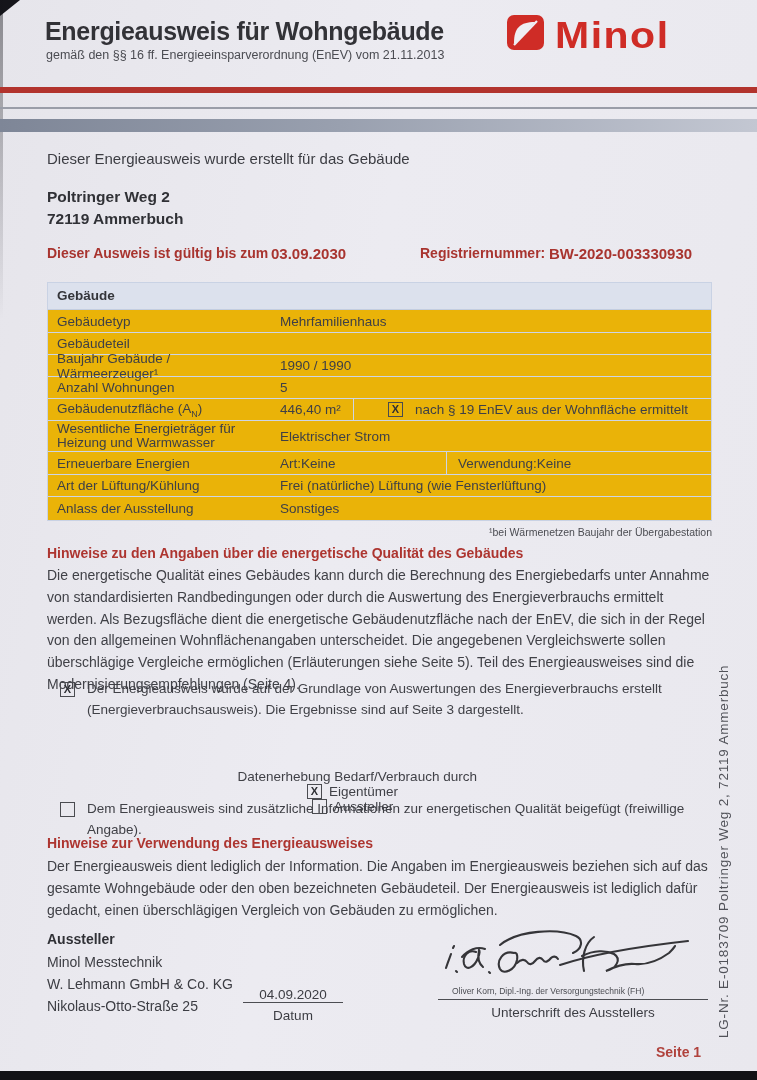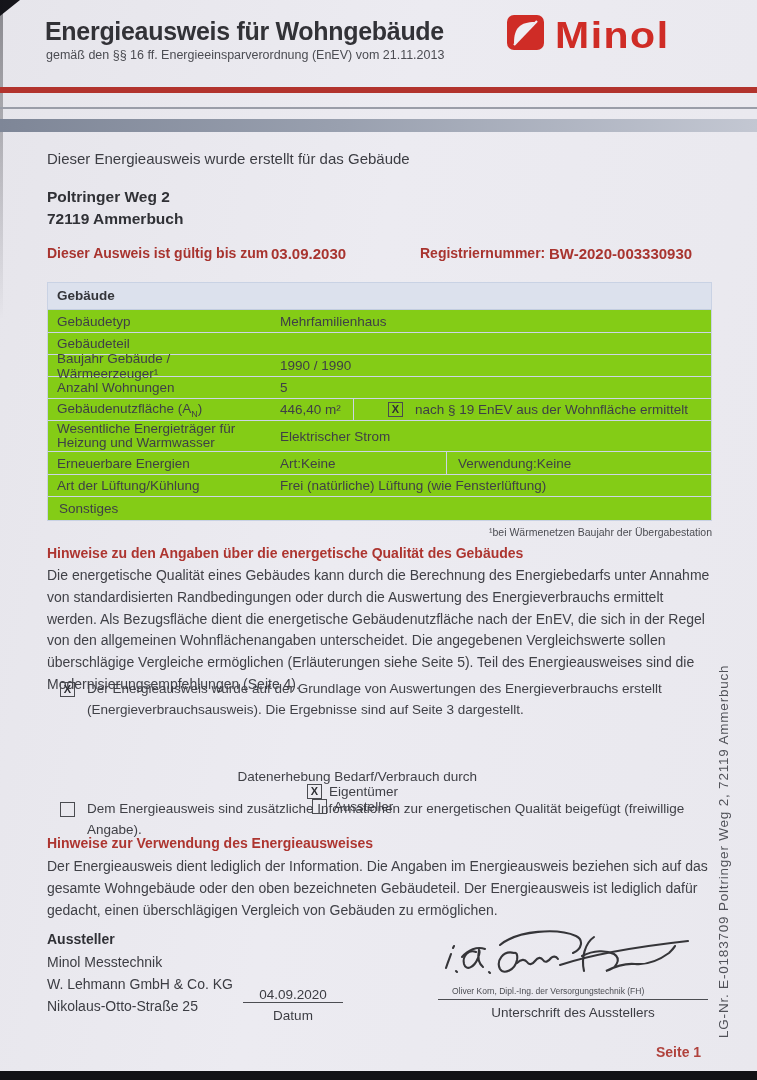--- a/index.html
+++ b/index.html
@@ -32,21 +32,21 @@
   .address{position:absolute;left:47px;top:186px;font-size:15.5px;font-weight:bold;
     color:#303136;line-height:22px;}
 
   .valid-row{position:absolute;left:47px;top:245px;width:665px;font-size:14px;color:#a8342f;}
   .valid-label{position:absolute;left:0;top:0;font-weight:bold;}
   .valid-date{position:absolute;left:224px;top:0;font-weight:bold;font-size:15px;}
   .reg-label{position:absolute;left:373px;top:0;font-weight:bold;}
   .reg-value{position:absolute;left:502px;top:0;font-weight:bold;font-size:15px;}
 
   
-  .gtable{position:absolute;left:47px;top:282px;width:665px;background:#84cc16;
+  .gtable{position:absolute;left:47px;top:282px;width:665px;background:#eab308;
     border:1px solid #c9d2e4;box-sizing:border-box;}
   .thead{height:26px;line-height:26px;background:#dce1ed;border-bottom:1px solid #c3cde0;
     font-size:13.5px;font-weight:bold;color:#34353a;padding-left:9px;}
   .trow{display:flex;align-items:center;border-bottom:1px solid #ccd5e6;
     font-size:13.5px;color:#3f4046;box-sizing:border-box;}
   .trow:last-child{border-bottom:none;}
   .tlabel{width:212px;padding-left:9px;flex:none;}
   .tvalue{padding-left:11px;}
   .r22{height:22px;} .r23{height:23px;} .r31{height:31px;}
   .r31 .tlabel{line-height:14.5px;}
@@ -174,20 +174,21 @@
     <div class="tvalue cellw177">Art:Keine</div>
     <div class="vdiv" style="flex:1;">
         <span class="tvalue">Verwendung:Keine</span>
       </div>
   </div>
   <div class="trow r22">
     <div class="tlabel">Art der Lüftung/Kühlung</div>
     <div class="tvalue">Frei (natürliche) Lüftung (wie Fensterlüftung)</div>
   </div>
   <div class="trow r23">
+    <div class="tlabel">Anlass der Ausstellung</div>
     <div class="tvalue">Sonstiges</div>
   </div>
 </div>
 <div class="tfootnote">¹bei Wärmenetzen Baujahr der Übergabestation</div>
 
 <div class="red-head" style="left:47px;top:545px;">Hinweise zu den Angaben über die energetische Qualität des Gebäudes</div>
 <div class="para" style="top:565px;">Die energetische Qualität eines Gebäudes kann durch die Berechnung des Energiebedarfs unter Annahme von standardisierten Randbedingungen oder durch die Auswertung des Energieverbrauchs ermittelt werden. Als Bezugsfläche dient die energetische Gebäudenutzfläche nach der EnEV, die sich in der Regel von den allgemeinen Wohnflächenangaben unterscheidet. Die angegebenen Vergleichswerte sollen überschlägige Vergleiche ermöglichen (Erläuterungen siehe Seite 5). Teil des Energieausweises sind die Modernisierungsempfehlungen (Seite 4).</div>
 
 <div class="cb-list">
   <div class="cb-item">

